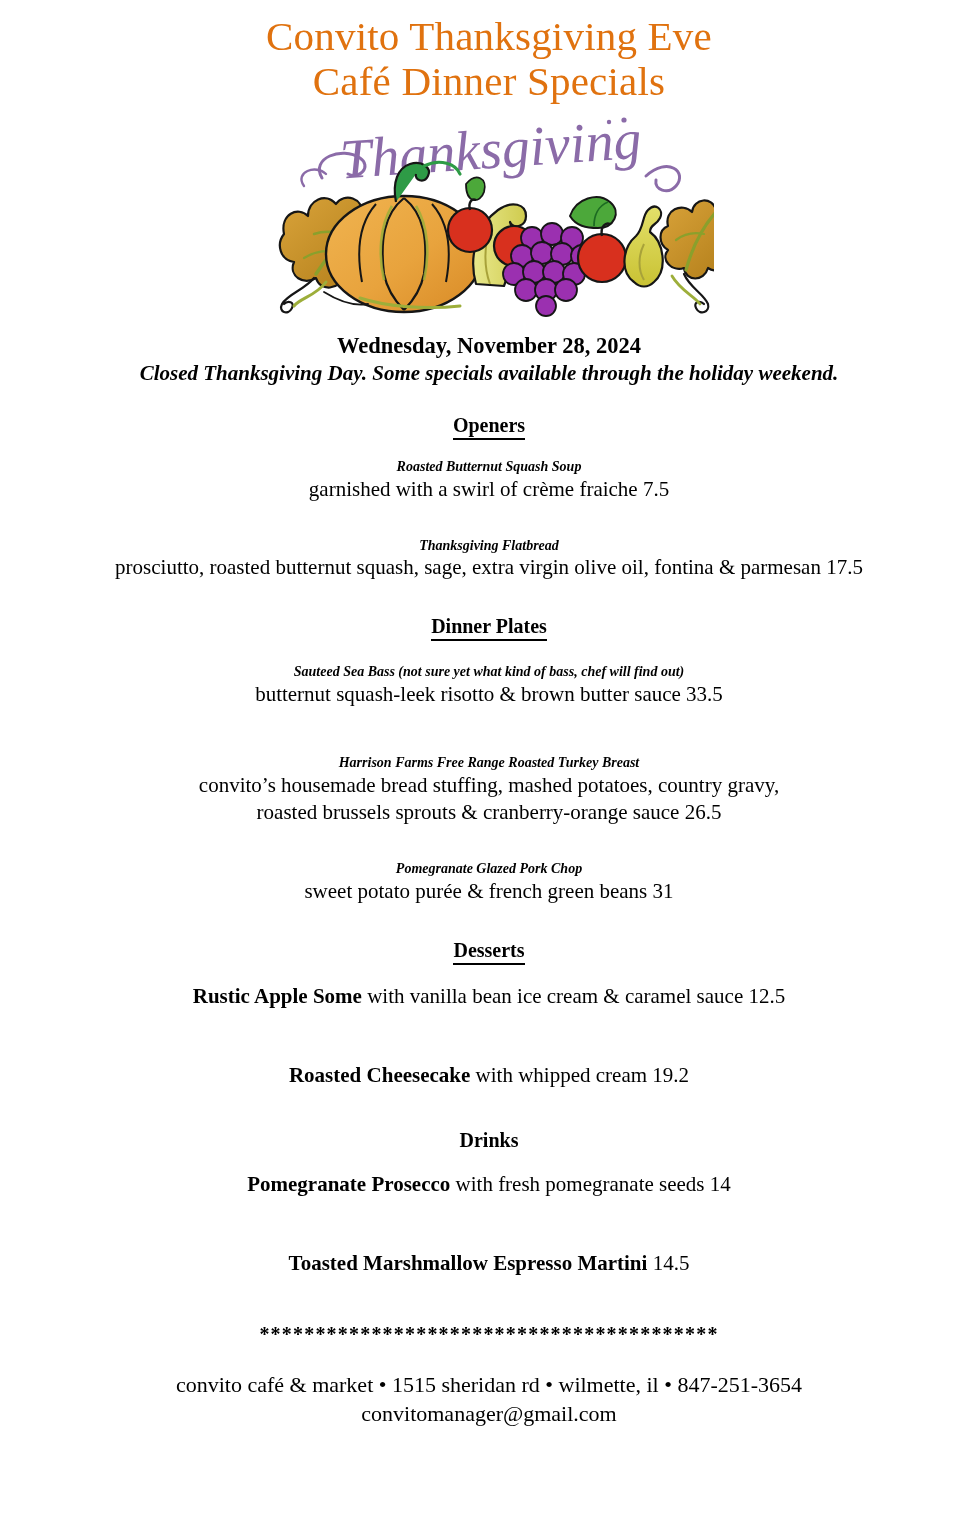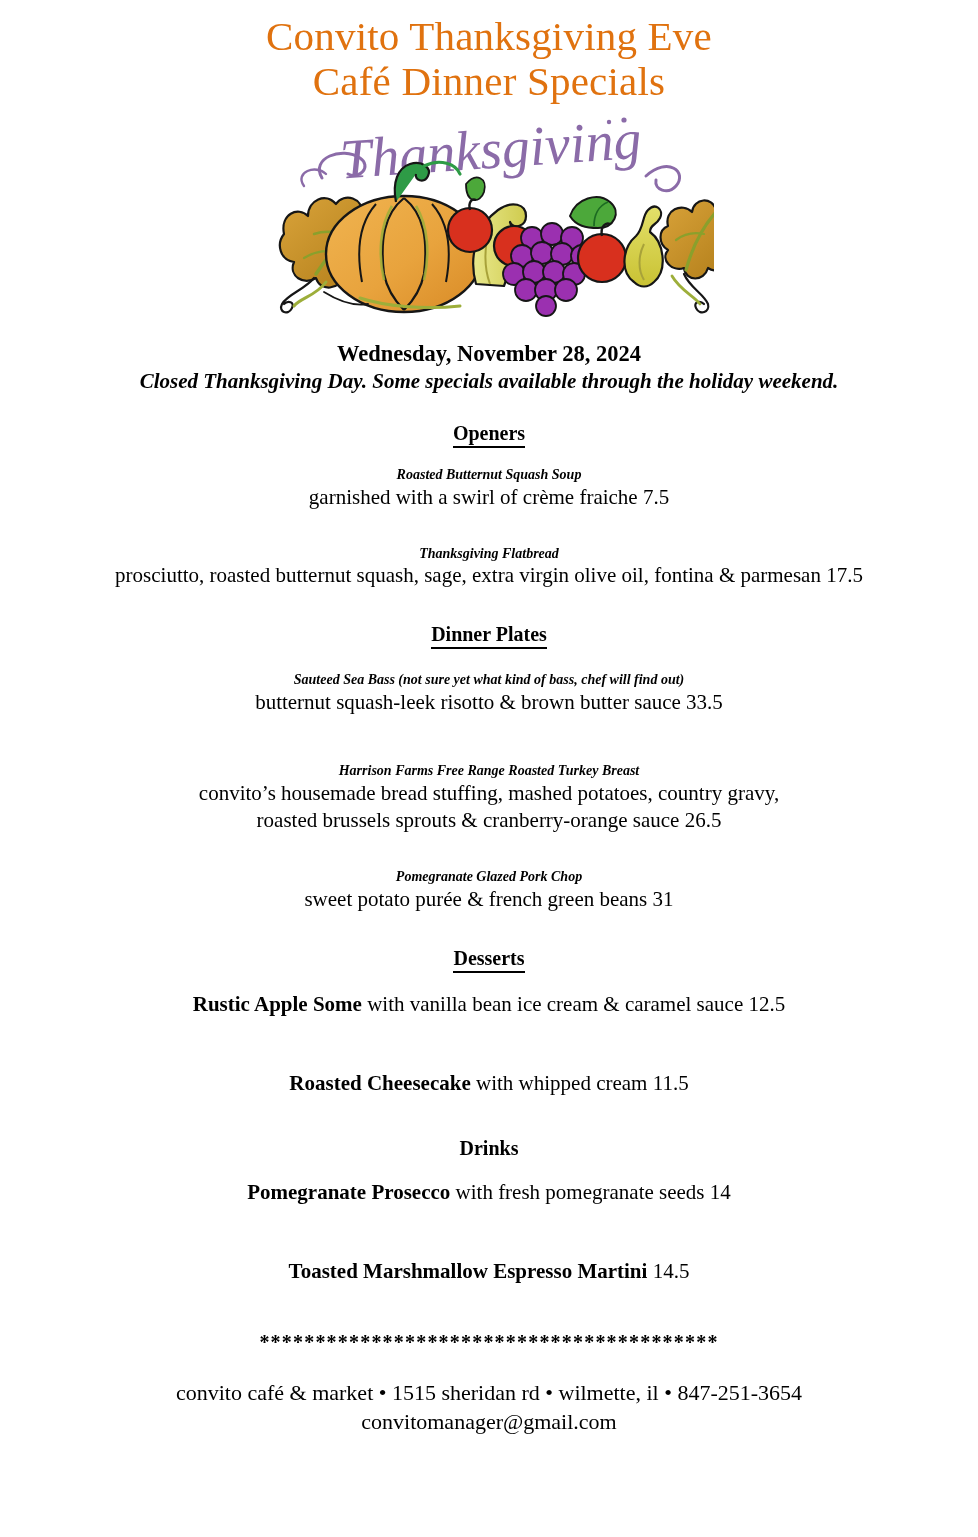--- a/index.html
+++ b/index.html
@@ -42,21 +42,21 @@
     margin-top: 2px;
     display: flex;
     justify-content: center;
   }
   .clipart {
     display: block;
   }
 
   
   .date-block {
-    margin-top: 18px;
+    margin-top: 10px;
     line-height: 1.30;
   }
   .date-line {
     font-size: 22.5px;
     font-weight: bold;
   }
   .note-line {
     font-size: 21px;
     font-weight: bold;
     font-style: italic;
@@ -327,21 +327,21 @@
   <div class="section">
     <div class="section-heading-wrap">
       <span class="section-heading">Desserts</span>
     </div>
     <div class="sp-18"></div>
     <div class="item-inline">
       <span class="nm">Rustic Apple Some</span><span class="ds"> with vanilla bean ice cream &amp; caramel sauce  12.5</span>
     </div>
     <div class="sp-52"></div>
     <div class="item-inline">
-      <span class="nm">Roasted Cheesecake</span><span class="ds"> with whipped cream 11.5</span>
+      <span class="nm">Roasted Cheesecake</span><span class="ds"> with whipped cream 19.2</span>
     </div>
   </div>
 
   <div class="sp-40"></div>
 
   <div class="section">
     <div class="section-heading-wrap">
       <span class="section-heading no-rule">Drinks</span>
     </div>
     <div class="sp-18"></div>

